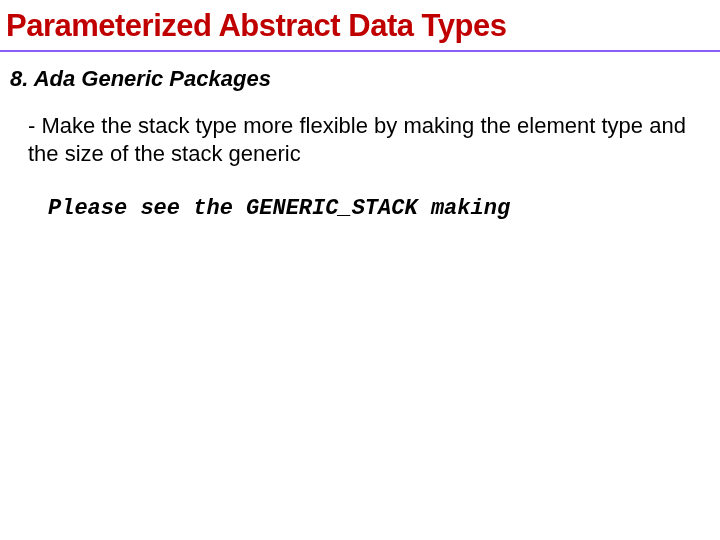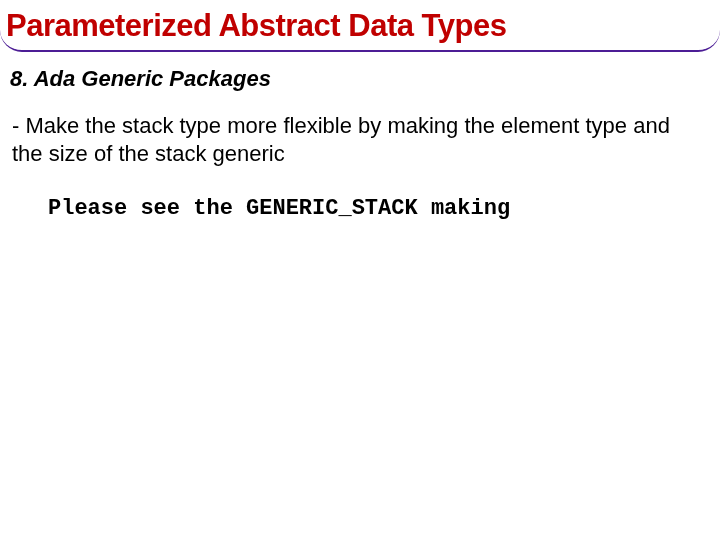--- a/index.html
+++ b/index.html
@@ -13,43 +13,43 @@
       background: #ffffff;
       font-family: Arial, Helvetica, sans-serif;
       color: #000000;
       padding: 0;
     }
     .title {
       color: #c00000;
       font-size: 31px;
       font-weight: bold;
       padding: 8px 6px 6px 6px;
-      border-bottom: 2px solid #4c1d95;
+      border-bottom: 2px solid #8b5cf6;
       letter-spacing: -0.5px;
-      border-radius: 22px;
     }
     .section-heading {
       font-style: italic;
       font-weight: bold;
       font-size: 22px;
       padding: 14px 10px 20px 10px;
     }
     .bullet-item {
       font-size: 22px;
-      padding: 0 18px 0 12px;
+      padding: 0 18px 0 28px;
       line-height: 1.25;
     }
     .note-block {
       padding: 26px 20px 0 48px;
       font-size: 22px;
       line-height: 1.3;
     }
     .mono {
       font-family: "Courier New", Courier, monospace;
       font-weight: bold;
+      font-style: italic;
     }
     .sans {
       font-family: Arial, Helvetica, sans-serif;
     }
   </style>
 </head>
 <body>
 
 <div class="title">Parameterized Abstract Data Types</div>
 

